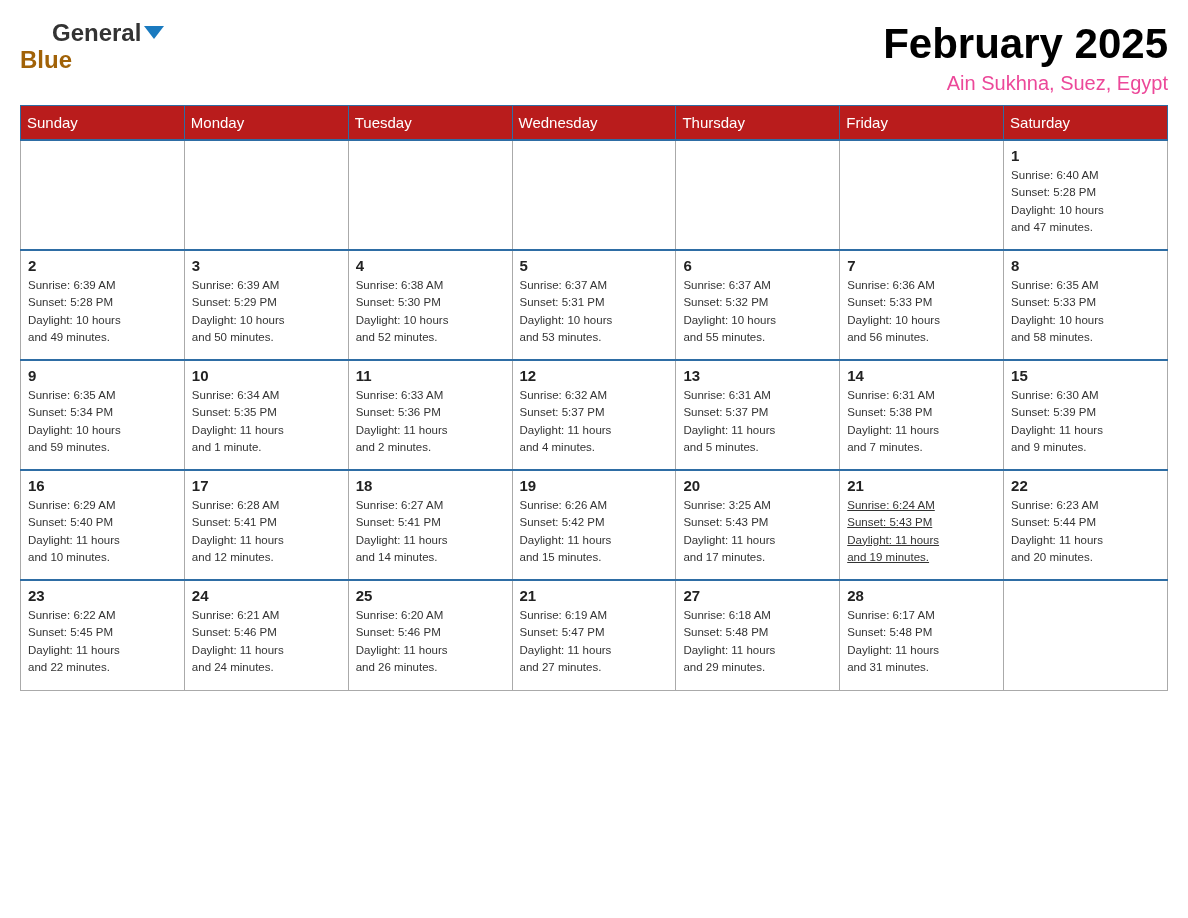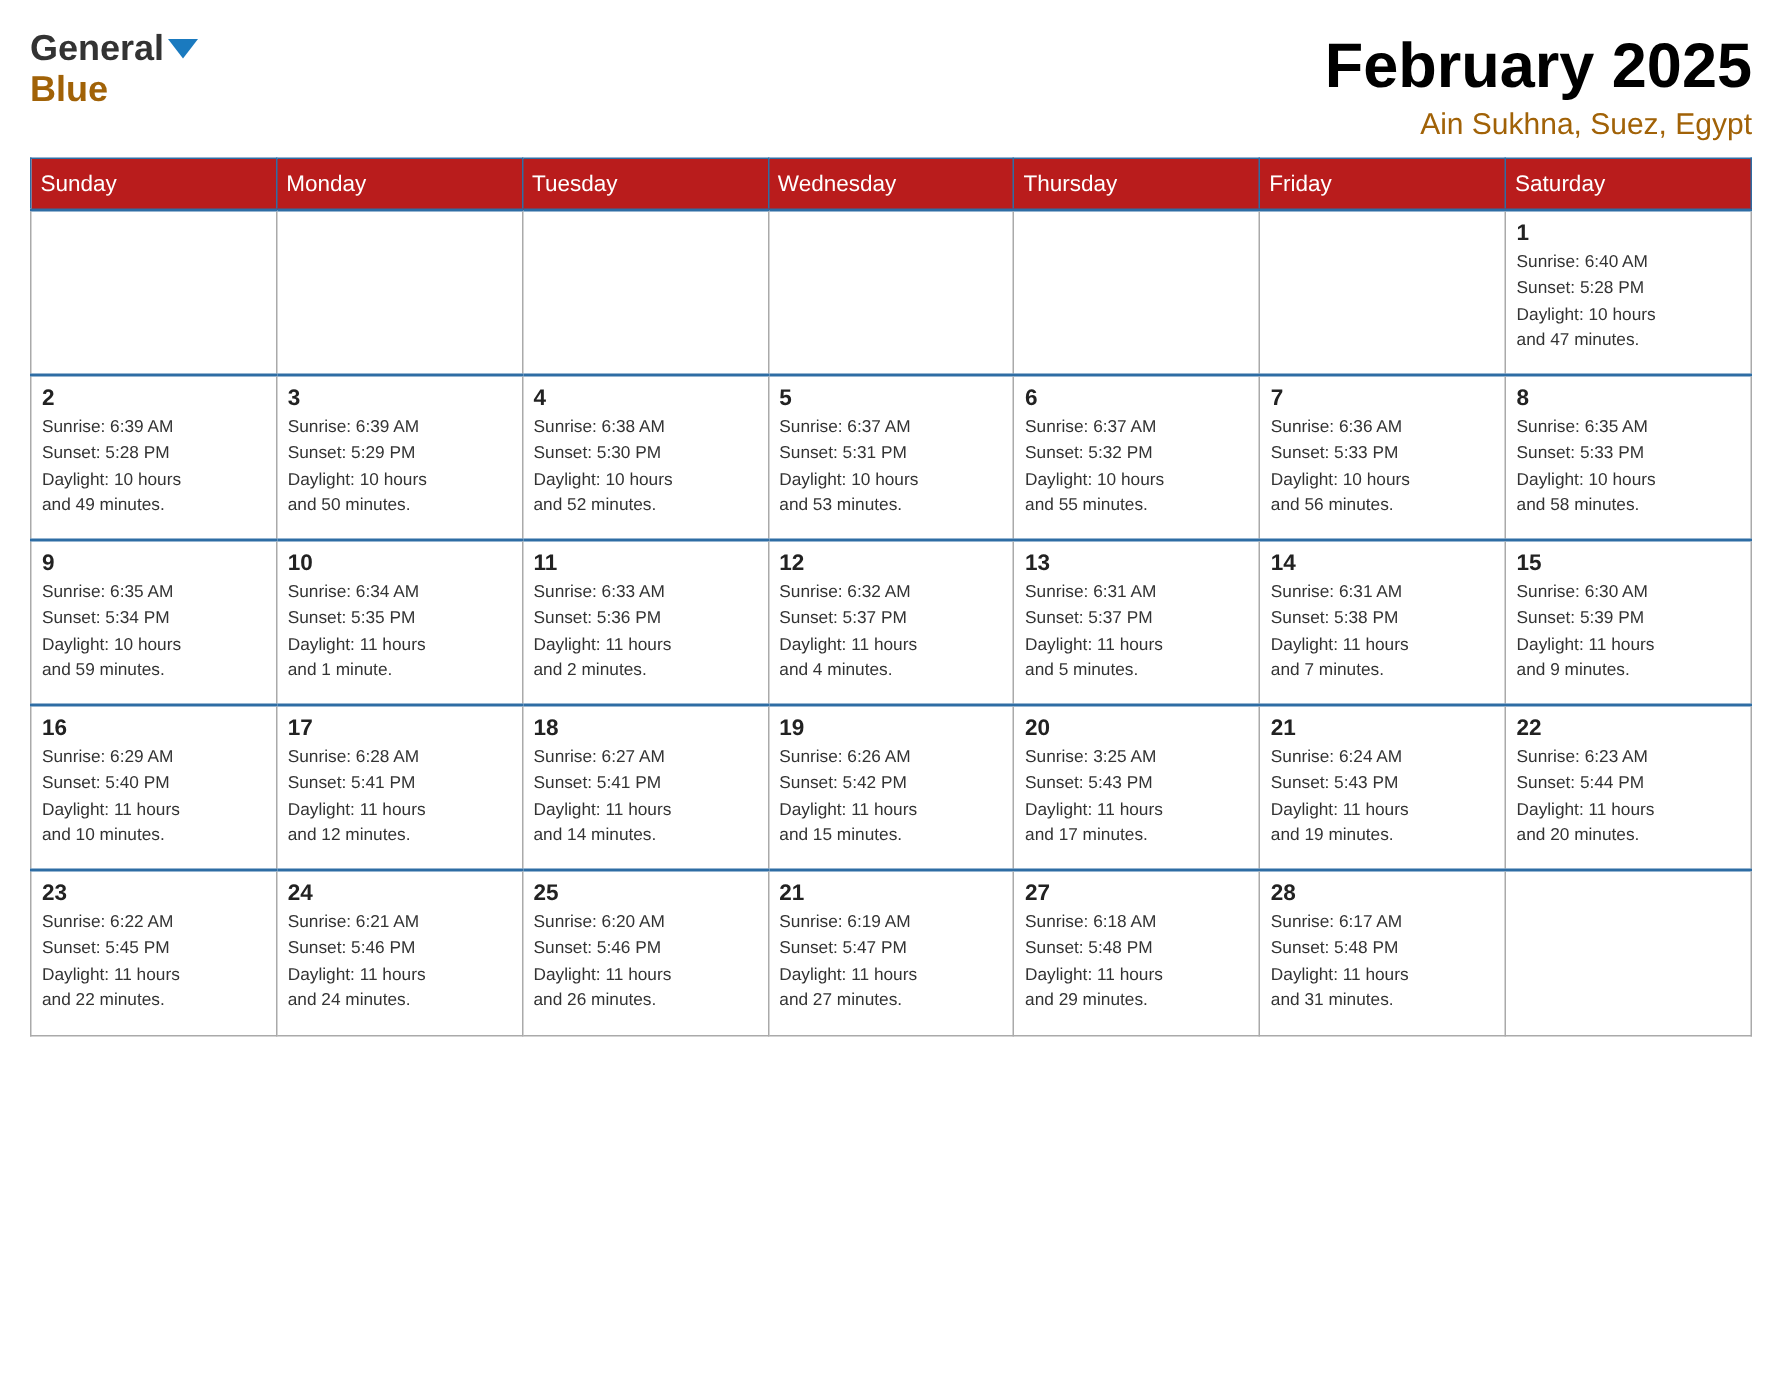--- a/index.html
+++ b/index.html
@@ -23,21 +23,21 @@
     .title-area {
       text-align: right;
     }
     .calendar-title {
       font-size: 42px;
       font-weight: bold;
       color: #000000;
     }
     .calendar-subtitle {
       font-size: 20px;
-      color: #a16207;
+      color: #ec4899;
       margin-top: 4px;
     }
     .calendar-table {
       width: 100%;
       border-collapse: collapse;
       table-layout: fixed;
     }
     .calendar-table th {
       background-color: #b91c1c;
       color: #fff;
@@ -70,21 +70,21 @@
     tr.week-row td {
       border-top: 2px solid #2e6da4;
     }
   </style>
 </head>
 <body>
 
 <div class="header">
   <div class="logo">
     <div>
-      <div style="display:flex;align-items:center;line-height:1.1;">
+      <div style="display:flex;align-items:center;line-height:1.1;margin-left:32px;">
         <span style="font-size:24px;font-weight:bold;color:#333;">General</span>
         <span style="display:inline-block;width:0;height:0;border-left:10px solid transparent;border-right:10px solid transparent;border-top:13px solid #1a7abf;margin-left:3px;margin-bottom:2px;vertical-align:middle;"></span>
       </div>
       <div>
         <span style="font-size:24px;font-weight:bold;color:#a16207;">Blue</span>
       </div>
     </div>
   </div>
   <div class="title-area">
     <div class="calendar-title">February 2025</div>
@@ -253,21 +253,21 @@
         </td>
         <td>
           <div class="day-number">20</div>
           <div class="day-info" style="white-space: pre-line;">Sunrise: 3:25 AM
 Sunset: 5:43 PM
 Daylight: 11 hours
 and 17 minutes.</div>
         </td>
         <td>
           <div class="day-number">21</div>
-          <div class="day-info" style="white-space: pre-line;">Sunrise: 6:24 AM
+          <div class="day-info" style="white-space: pre-line; text-decoration: underline;">Sunrise: 6:24 AM
 Sunset: 5:43 PM
 Daylight: 11 hours
 and 19 minutes.</div>
         </td>
         <td>
           <div class="day-number">22</div>
           <div class="day-info" style="white-space: pre-line;">Sunrise: 6:23 AM
 Sunset: 5:44 PM
 Daylight: 11 hours
 and 20 minutes.</div>

